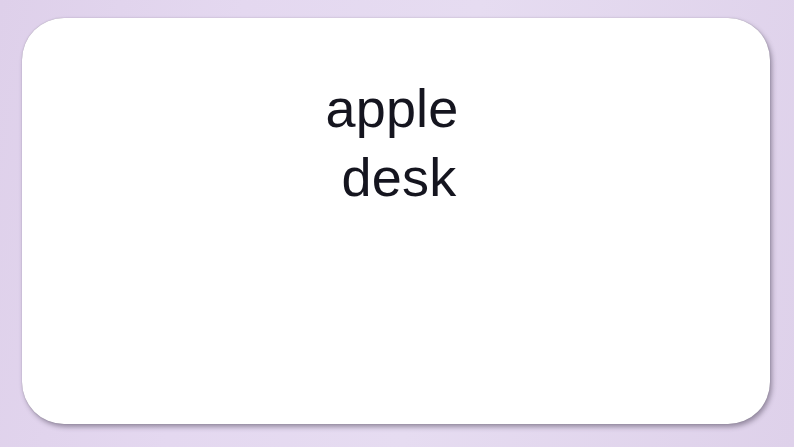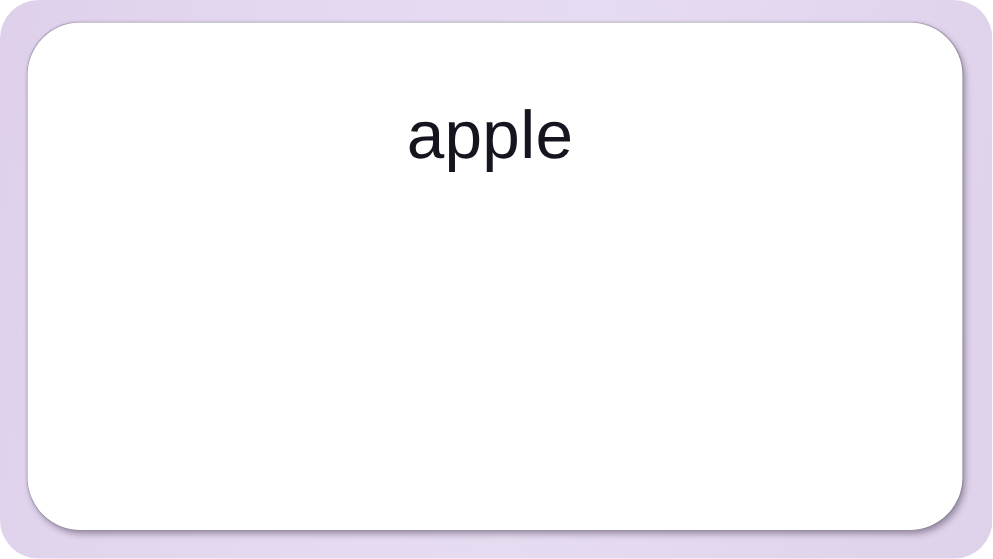--- a/index.html
+++ b/index.html
@@ -21,21 +21,20 @@
     height: 447px;
     box-sizing: border-box;
     background: #e2d6ee;
     background-image: linear-gradient(
       100deg,
       #ded0ea 0%,
       #e4d8f0 28%,
       #e6dcf1 55%,
       #ded1ea 100%
     );
-    border-radius: 31px;
   }
 
   
   #content-card {
     position: absolute;
     left: 22px;
     top: 18px;
     width: 748px;
     height: 406px;
     box-sizing: border-box;
@@ -80,18 +79,19 @@
 <div id="slide-root">
 
   <div id="content-card">
 
     <div id="word-list">
 
       <div class="word-line w-apple">apple</div>
 
 
 
+      <div class="word-line w-desk">desk</div>
 
     </div>
 
   </div>
 
 </div>
 
 </body></html>

